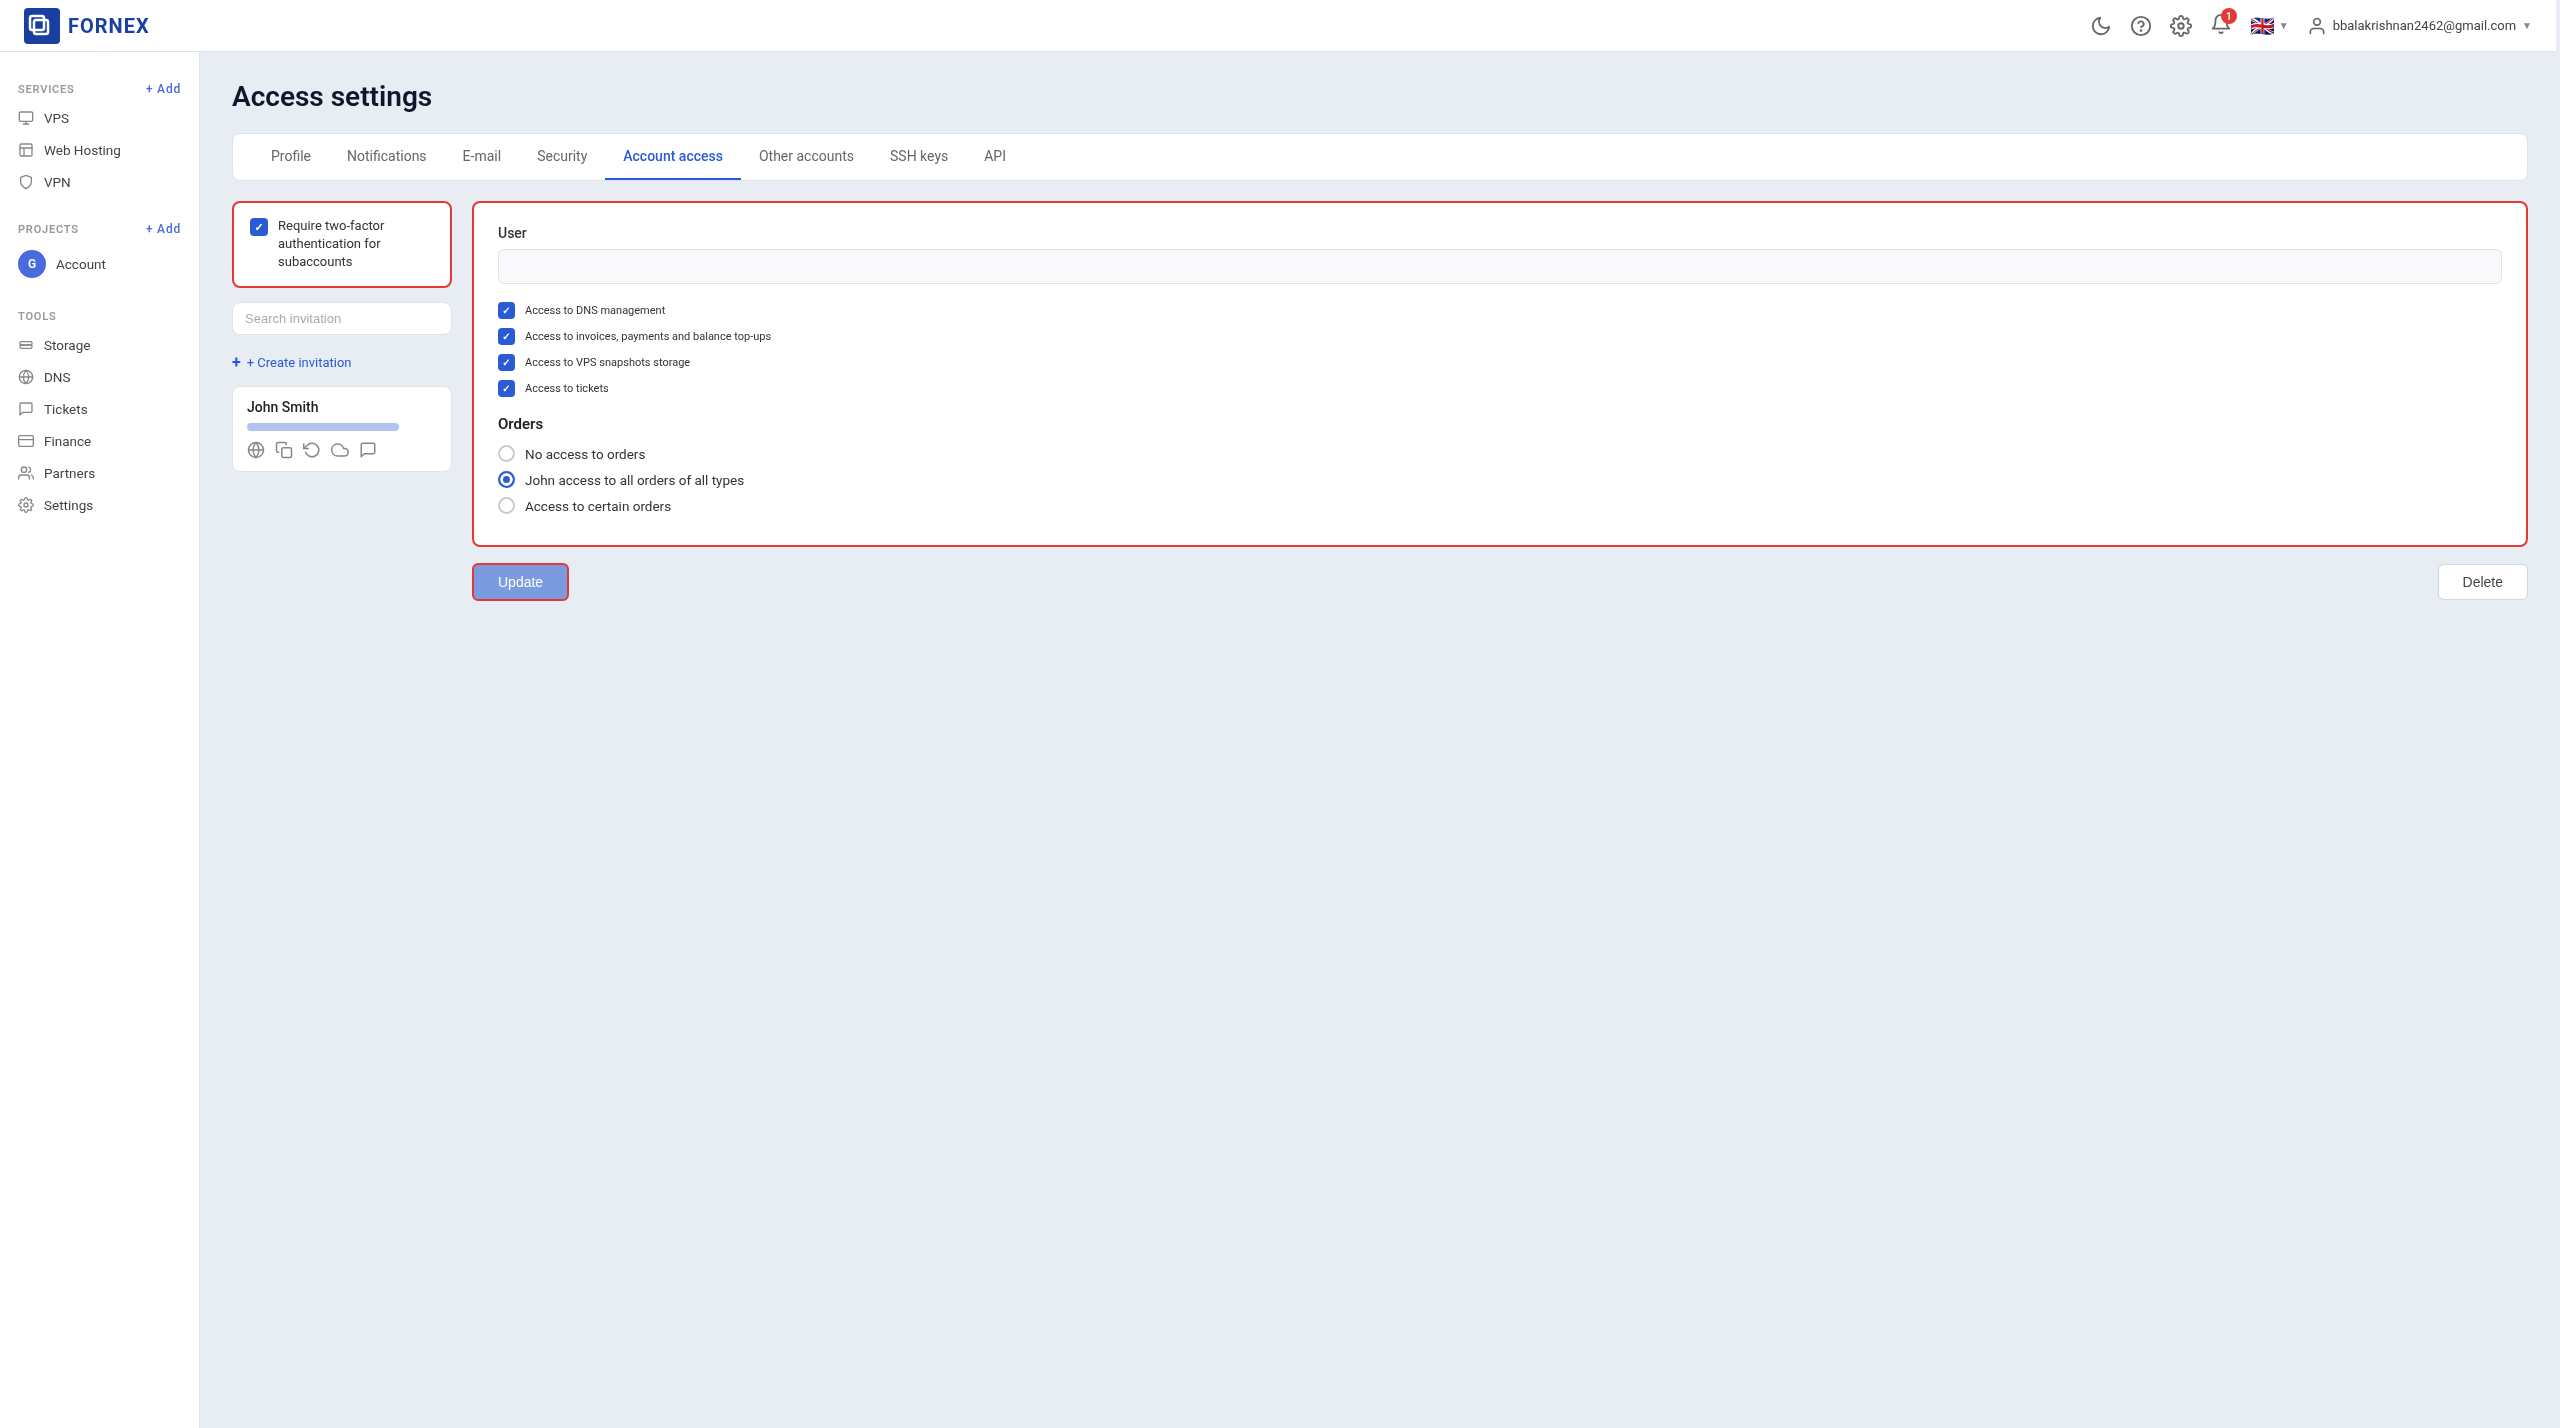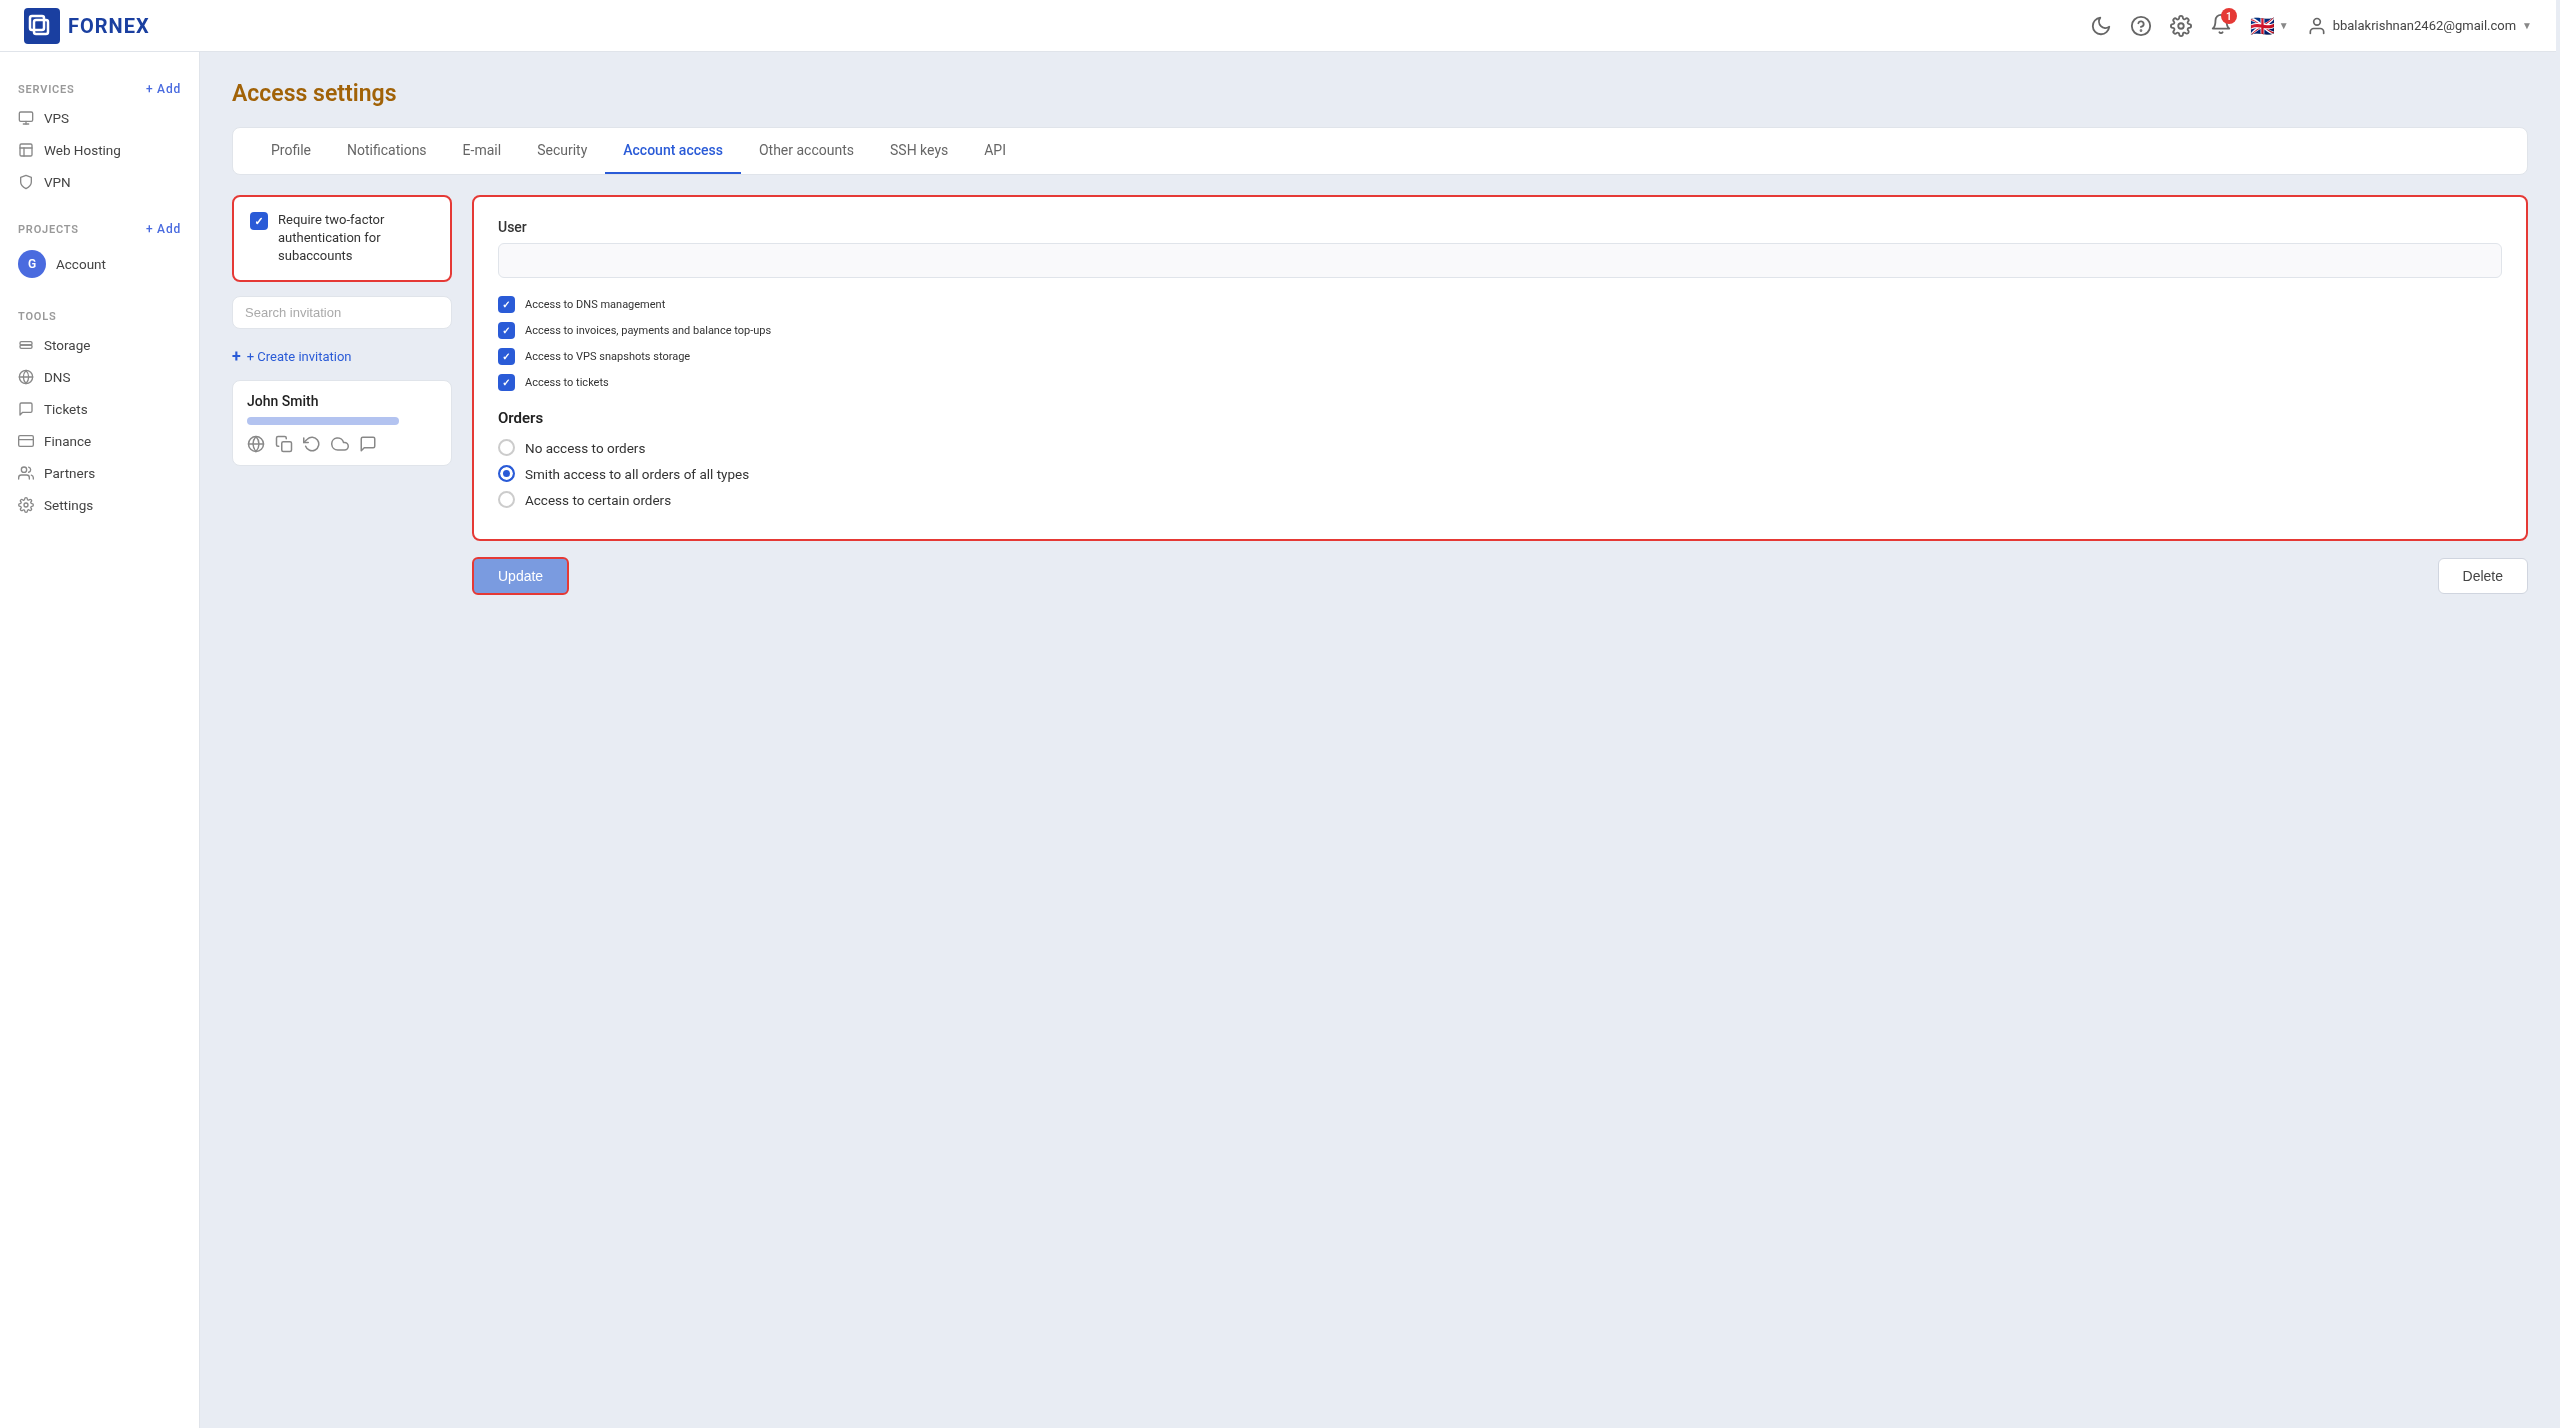--- a/index.html
+++ b/index.html
@@ -144,23 +144,23 @@
       font-size: 12px;
       font-weight: 600;
     }
 
     
     .main {
       flex: 1;
       padding: 28px 32px;
     }
     .page-title {
-      font-size: 23px;
+      font-size: 28px;
       font-weight: 600;
-      color: #a16207;
+      color: #0f172a;
       margin-bottom: 20px;
     }
 
     
     .tabs-container {
       background: #fff;
       border-radius: 8px;
       padding: 0 20px;
       display: flex;
       gap: 0;
@@ -629,21 +629,21 @@
           </div>
 
           <div class="orders-section">
             <div class="section-title">Orders</div>
             <div class="radio-item">
               <div class="radio-circle"></div>
               <span>No access to orders</span>
             </div>
             <div class="radio-item">
               <div class="radio-circle checked"></div>
-              <span>Smith access to all orders of all types</span>
+              <span>John access to all orders of all types</span>
             </div>
             <div class="radio-item">
               <div class="radio-circle"></div>
               <span>Access to certain orders</span>
             </div>
           </div>
         </div>
 
         <div class="bottom-actions">
           <button class="btn-update">Update</button>

